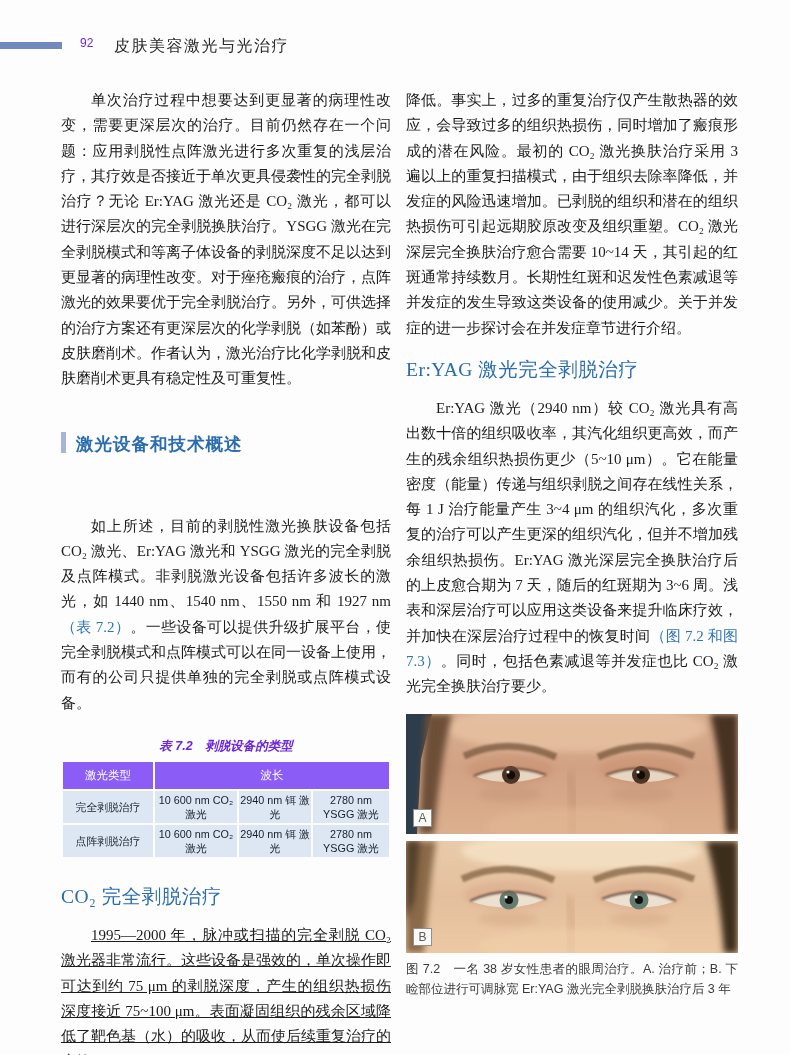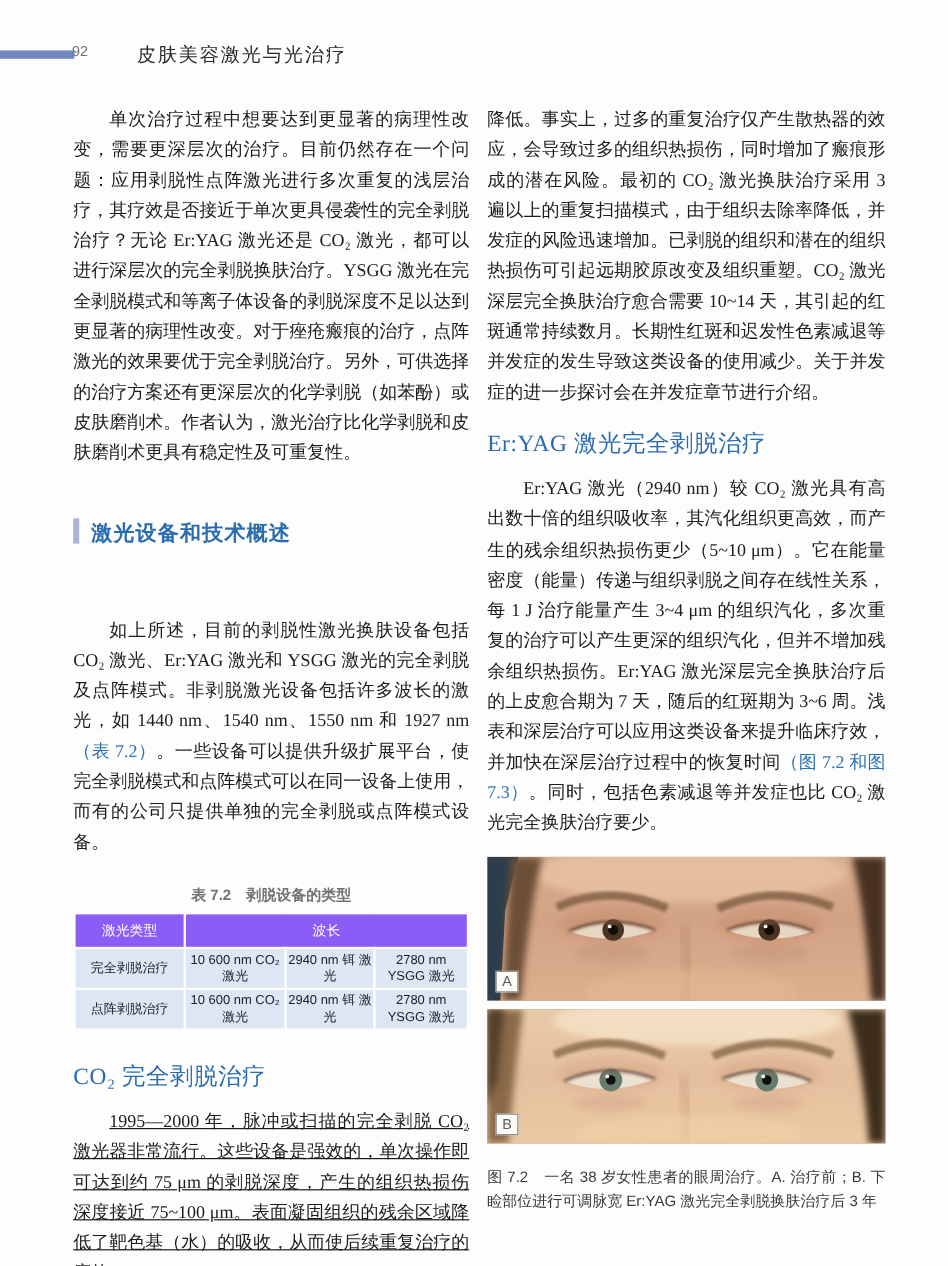--- a/index.html
+++ b/index.html
@@ -4,21 +4,21 @@
 <style>
   * { margin:0; padding:0; box-sizing:border-box; }
   html,body { background:#e8e8e8; }
   .page {
     position:relative; width:790px; height:1055px; margin:0 auto;
     background:#fdfdfd; overflow:hidden;
     font-family:"Liberation Serif","DejaVu Serif",serif; color:#1c1c1c;
   }
   
   .header-bar { position:absolute; left:0; top:42px; width:62px; height:7px; background:#7289c0; }
-  .page-num  { position:absolute; left:60px;  top:36px; font-family:"Liberation Sans","DejaVu Sans",sans-serif; font-size:12px; color:#737373; }
+  .page-num  { position:absolute; left:80px;  top:36px; font-family:"Liberation Sans","DejaVu Sans",sans-serif; font-size:12px; color:#6d28d9; }
   .running-title { position:absolute; left:114px; top:36px; font-family:"Liberation Sans","DejaVu Sans",sans-serif; font-size:16px; color:#2a2a2a; letter-spacing:1.5px; }
   
   .col { position:absolute; top:88px; }
   .col-left  { left:61px;  width:330px; }
   .col-right { left:406px; width:332px; }
   .body-text { font-size:15px; line-height:25.3px; text-align:justify; color:#1c1c1c; }
   .indent { text-indent:2em; }
   .ref-link { color:#2e74b5; text-decoration:none; cursor:pointer; }
   
   .section-heading {
@@ -26,21 +26,21 @@
     font-family:"Liberation Sans","DejaVu Sans",sans-serif;
     font-size:17.5px; font-weight:bold; color:#2a6cad; letter-spacing:1px;
   }
   .accent-bar { display:inline-block; width:5px; height:21px; background:#a9b3d6; margin-right:10px; }
   
   .sub-heading { font-family:"Liberation Serif","DejaVu Serif",serif; font-size:19.5px; font-weight:500; color:#2a6cad; letter-spacing:0.5px; }
   .p2 { margin-top:56px; }
   .table-caption {
     margin-top:22px; text-align:center;
     font-family:"Liberation Sans","DejaVu Sans",sans-serif;
-    font-size:12.5px; font-weight:bold; color:#737373;
+    font-size:12.5px; font-weight:bold; color:#6d28d9;font-style:italic;
   }
   table.laser-table {
     margin-top:5px; width:330px; border-collapse:collapse;
     font-family:"Liberation Sans","DejaVu Sans",sans-serif;
   }
   table.laser-table th, table.laser-table td { border:2px solid #fdfdfd; text-align:center; vertical-align:middle; }
   table.laser-table th {
     background:#8b5cf6; color:#ffffff; font-weight:normal;
     font-size:11.5px; height:29px; padding:2px;
   }
@@ -59,21 +59,21 @@
   .photo-a { height:120px; }
   .photo-b { height:112px; margin-top:7px; }
   .photo svg { display:block; width:100%; height:100%; }
   .photo-label {
     position:absolute; left:7px; bottom:7px; width:19px; height:18px;
     background:#fafaf7; border:1px solid #8f8f8f; color:#5d5d5d;
     font-family:"Liberation Sans","DejaVu Sans",sans-serif; font-size:12px;
     display:flex; align-items:center; justify-content:center;
   }
   .fig-caption {
-    margin-top:18px; font-family:"Liberation Sans","DejaVu Sans",sans-serif;
+    margin-top:6px; font-family:"Liberation Sans","DejaVu Sans",sans-serif;
     font-size:12.5px; line-height:20px; color:#3a3a3a; text-align:justify;
   }
 </style>
 </head>
 <body>
 
 <div class="page">
 
   <div class="header-bar"></div>
   <span class="page-num">92</span>

